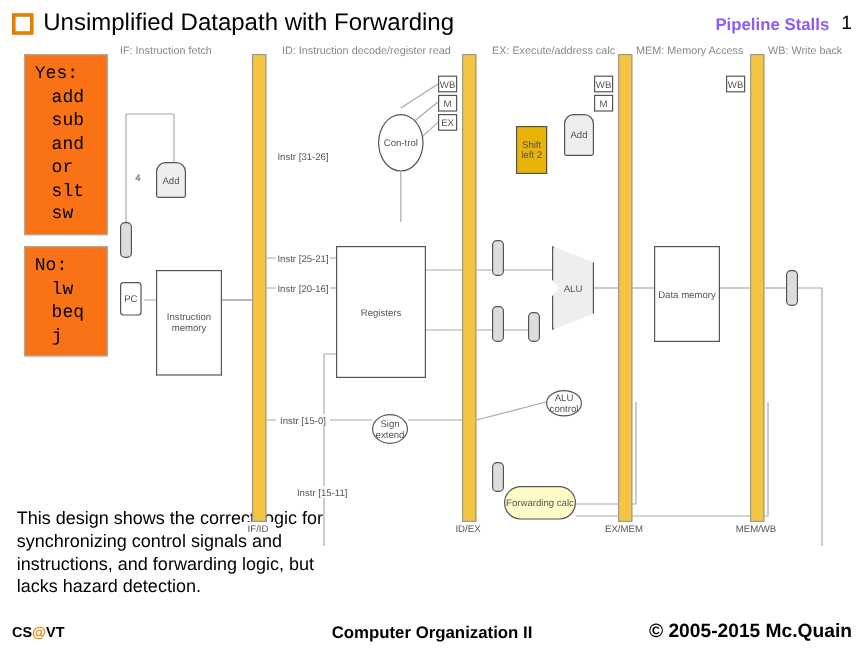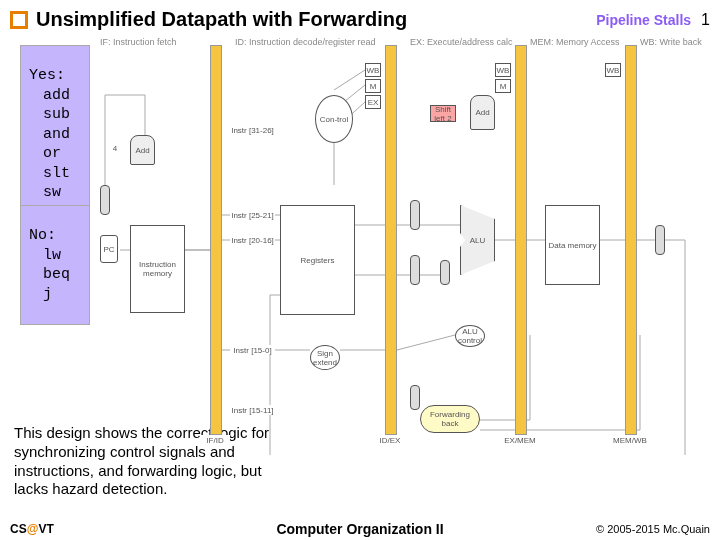--- a/index.html
+++ b/index.html
@@ -1,36 +1,36 @@
 <!DOCTYPE html>
 <html><head>
 <meta charset="utf-8">
 <style>
   * { box-sizing: border-box; margin: 0; padding: 0; }
   body { width: 720px; height: 540px; background: #fff; font-family: Arial, sans-serif; position: relative; overflow: hidden; }
   .header { display: flex; align-items: center; padding: 8px 10px 4px 10px; }
   .orange-box { width: 18px; height: 18px; background: #fff; border: 3px solid #e67e00; margin-right: 8px; }
-  .title { font-size: 20px; font-weight: bold; flex: 1; }
+  .title { font-size: 20px; font-weight: normal; flex: 1; }
   .topic { font-size: 14px; font-weight: bold; color: #8b5cf6; margin-right: 10px; }
   .pagenum { font-size: 16px; }
   .content { position: relative; padding: 6px 14px 0 14px; height: 470px; }
-  .yes-box, .no-box { background: #c4b5fd; border: 1px solid #aaa; padding: 20px 8px; font-family: "Courier New", monospace; font-size: 15px; line-height: 1.3; width: 70px; position: absolute; z-index: 3; }
+  .yes-box, .no-box { background: #f97316; border: 1px solid #aaa; padding: 6px 8px; font-family: "Courier New", monospace; font-size: 15px; line-height: 1.3; width: 70px; position: absolute; z-index: 3; }
   .yes-box { top: 10px; left: 20px; }
   .no-box { top: 170px; left: 20px; }
   .yes-box .hdr, .no-box .hdr { }
   .yes-box .item, .no-box .item { padding-left: 14px; }
   .diagram { position: absolute; top: 0; left: 100px; right: 10px; height: 420px; z-index: 1; }
   .stage-bar { position: absolute; top: 10px; bottom: 20px; width: 12px; background: #f5c542; border: 1px solid #999; }
   .block { position: absolute; border: 1px solid #555; font-size: 8px; display: flex; align-items: center; justify-content: center; text-align: center; background: #fff; color: #555; }
   .caption { position: absolute; bottom: 6px; left: 14px; width: 260px; font-size: 15px; line-height: 1.25; }
   .footer { position: absolute; bottom: 4px; left: 0; right: 0; display: flex; align-items: center; padding: 0 10px; }
   .csvt { font-size: 12px; font-weight: bold; }
   .csvt .at { color: #e67e00; }
   .centerfoot { position: absolute; left: 50%; transform: translateX(-50%); font-size: 14px; font-weight: bold; }
-  .copy { margin-left: auto; font-size: 11px; font-weight: normal; padding-left: 47px; }
+  .copy { margin-left: auto; font-size: 16px; font-weight: bold; padding-left: 47px; }
   .stage-lbl { position: absolute; font-size: 9px; color: #888; top: 2px; }
 </style>
 </head>
 <body>
 
 <div class="header">
   <div class="orange-box"></div>
   <div class="title">Unsimplified Datapath with Forwarding</div>
   <div class="topic">Pipeline Stalls</div>
   <div class="pagenum">1</div>
@@ -77,39 +77,39 @@
     <div class="block" style="left:215px;top:60px;width:38px;height:48px;border-radius:50%">Con-trol</div>
     <div class="block" style="left:180px;top:170px;width:75px;height:110px">Registers</div>
     <div class="block" style="left:210px;top:310px;width:30px;height:25px;border-radius:50%">Sign extend</div>
     <div class="block" style="left:265px;top:28px;width:16px;height:14px">WB</div>
     <div class="block" style="left:265px;top:44px;width:16px;height:14px">M</div>
     <div class="block" style="left:265px;top:60px;width:16px;height:14px">EX</div>
     <div class="block" style="left:130px;top:90px;width:45px;height:10px;border:none">Instr [31-26]</div>
     <div class="block" style="left:130px;top:175px;width:45px;height:10px;border:none">Instr [25-21]</div>
     <div class="block" style="left:130px;top:200px;width:45px;height:10px;border:none">Instr [20-16]</div>
     <div class="block" style="left:130px;top:310px;width:45px;height:10px;border:none">Instr [15-0]</div>
-    <div class="block" style="left:130px;top:370px;width:45px;height:10px;border:none">Instr [15-11]</div>
+    <div class="block" style="left:146px;top:370px;width:45px;height:10px;border:none">Instr [15-11]</div>
 
-    <div class="block" style="left:330px;top:70px;width:26px;height:17px;background:#fca5a5">Shift left 2</div>
+    <div class="block" style="left:330px;top:70px;width:26px;height:40px;background:#eab308">Shift left 2</div>
     <div class="block" style="left:370px;top:60px;width:25px;height:35px;border-radius:8px 8px 2px 2px;background:#eee">Add</div>
     <div class="block" style="left:360px;top:170px;width:35px;height:70px;background:#eee;clip-path:polygon(0 0,100% 20%,100% 80%,0 100%,0 60%,15% 50%,0 40%)">ALU</div>
     <div class="block" style="left:310px;top:165px;width:10px;height:30px;background:#ddd;border-radius:4px"></div>
     <div class="block" style="left:310px;top:220px;width:10px;height:30px;background:#ddd;border-radius:4px"></div>
     <div class="block" style="left:340px;top:225px;width:10px;height:25px;background:#ddd;border-radius:4px"></div>
     <div class="block" style="left:355px;top:290px;width:30px;height:22px;border-radius:50%">ALU control</div>
     <div class="block" style="left:395px;top:28px;width:16px;height:14px">WB</div>
     <div class="block" style="left:395px;top:44px;width:16px;height:14px">M</div>
     <div class="block" style="left:310px;top:350px;width:10px;height:25px;background:#ddd;border-radius:4px"></div>
 
     <div class="block" style="left:445px;top:170px;width:55px;height:80px">Data memory</div>
     <div class="block" style="left:505px;top:28px;width:16px;height:14px">WB</div>
 
     <div class="block" style="left:555px;top:190px;width:10px;height:30px;background:#ddd;border-radius:4px"></div>
 
-    <div class="block" style="left:320px;top:370px;width:60px;height:28px;border-radius:14px;background:#fefbc7">Forwarding back</div>
+    <div class="block" style="left:320px;top:370px;width:60px;height:28px;border-radius:14px;background:#fefbc7">Forwarding calc</div>
 
     <div class="block" style="left:100px;top:400px;width:30px;height:10px;border:none">IF/ID</div>
     <div class="block" style="left:275px;top:400px;width:30px;height:10px;border:none">ID/EX</div>
     <div class="block" style="left:400px;top:400px;width:40px;height:10px;border:none">EX/MEM</div>
     <div class="block" style="left:510px;top:400px;width:40px;height:10px;border:none">MEM/WB</div>
 
     <svg style="position:absolute;top:0;left:0;width:100%;height:100%;z-index:-1">
       <g stroke="#aaa" stroke-width="1" fill="none">
         <line x1="20" y1="215" x2="110" y2="215"></line>
         <line x1="85" y1="215" x2="110" y2="215"></line>

